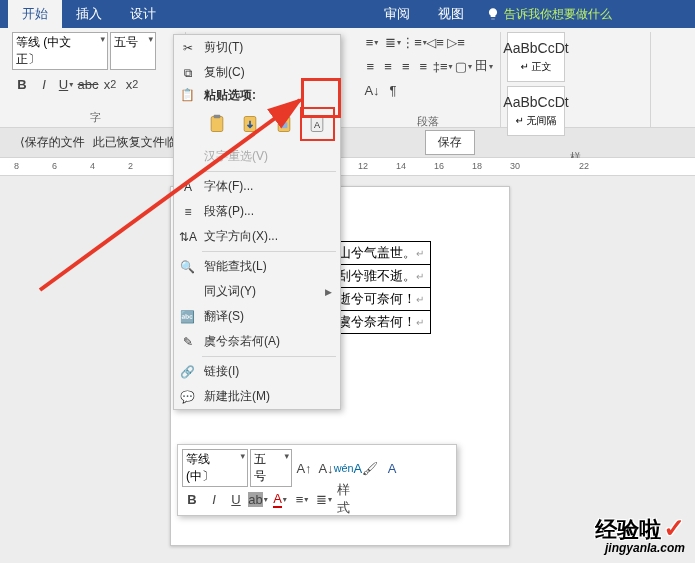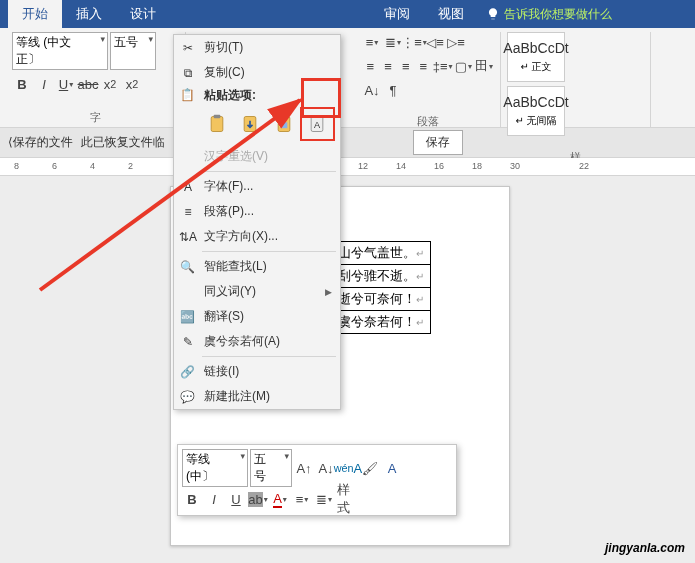--- a/index.html
+++ b/index.html
@@ -23,21 +23,21 @@
 .combo.font-size { width: 46px; }
 .btn-sq { width: 20px; height: 20px; display: flex; align-items: center; justify-content: center; font-size: 13px; color: #444; border: 1px solid transparent; cursor: pointer; }
 .dd { font-size: 8px; margin-left: 1px; color: #555; }
 
 .para-row { display: flex; gap: 1px; }
 .styles-gallery { display: flex; gap: 4px; }
 .style-item { border: 1px solid #ccc; background: #fff; width: 58px; height: 50px; display: flex; flex-direction: column; align-items: center; justify-content: center; font-size: 10px; cursor: pointer; }
 .style-item .preview { font-size: 14px; color: #333; }
 .style-item .name { font-size: 10px; margin-top: 4px; }
 
-.sub-bar { background: #e6e6e6; border-bottom: 1px solid #d4d4d4; height: 30px; display: flex; align-items: center; padding: 0 8px; font-size: 12px; color: #333; gap: 8px; }
+.sub-bar { background: #e6e6e6; border-bottom: 1px solid #d4d4d4; height: 30px; display: flex; align-items: center; padding: 0 20px; font-size: 12px; color: #333; gap: 8px; }
 .save-btn { border: 1px solid #ababab; background: #fff; padding: 3px 12px; font-size: 12px; margin-left: 240px; cursor: pointer; }
 
 .ruler { height: 18px; background: #fff; border-bottom: 1px solid #d4d4d4; position: relative; font-size: 9px; color: #666; display: flex; align-items: center; }
 .ruler-num { position: absolute; top: 3px; font-size: 9px; }
 
 .doc-area { background: #ededed; height: 400px; position: relative; padding-top: 10px; }
 .page { background: #fff; border: 1px solid #c6c6c6; box-shadow: 0 1px 3px rgba(0,0,0,.2); width: 340px; height: 360px; margin-left: 170px; padding: 40px 33px 20px 160px; position: relative; }
 .doc-table { border-collapse: collapse; margin-top: 14px; }
 .doc-table td { border: 1px solid #000; padding: 2px 6px; font-size: 13px; }
 .pm { color: #999; font-size: 10px; }
@@ -318,14 +318,15 @@
 <svg class="red-arrow" style="top:90px; left:34px; width:280px; height:210px;">
   <defs>
       <marker id="ah" markerWidth="10" markerHeight="10" refX="8" refY="3" orient="auto">
         <path d="M0,0 L0,6 L9,3 z" fill="#e83828"></path>
       </marker>
     </defs>
   <line x1="6" y1="200" x2="266" y2="10" stroke="#e83828" stroke-width="4" marker-end="url(#ah)"></line>
 </svg>
 
 <div class="watermark">
+  <div class="wm-top"><span>经验啦</span><span class="wm-chk">✓</span></div>
   <div class="wm-bot">jingyanla.com</div>
 </div>
 
 </body></html>

